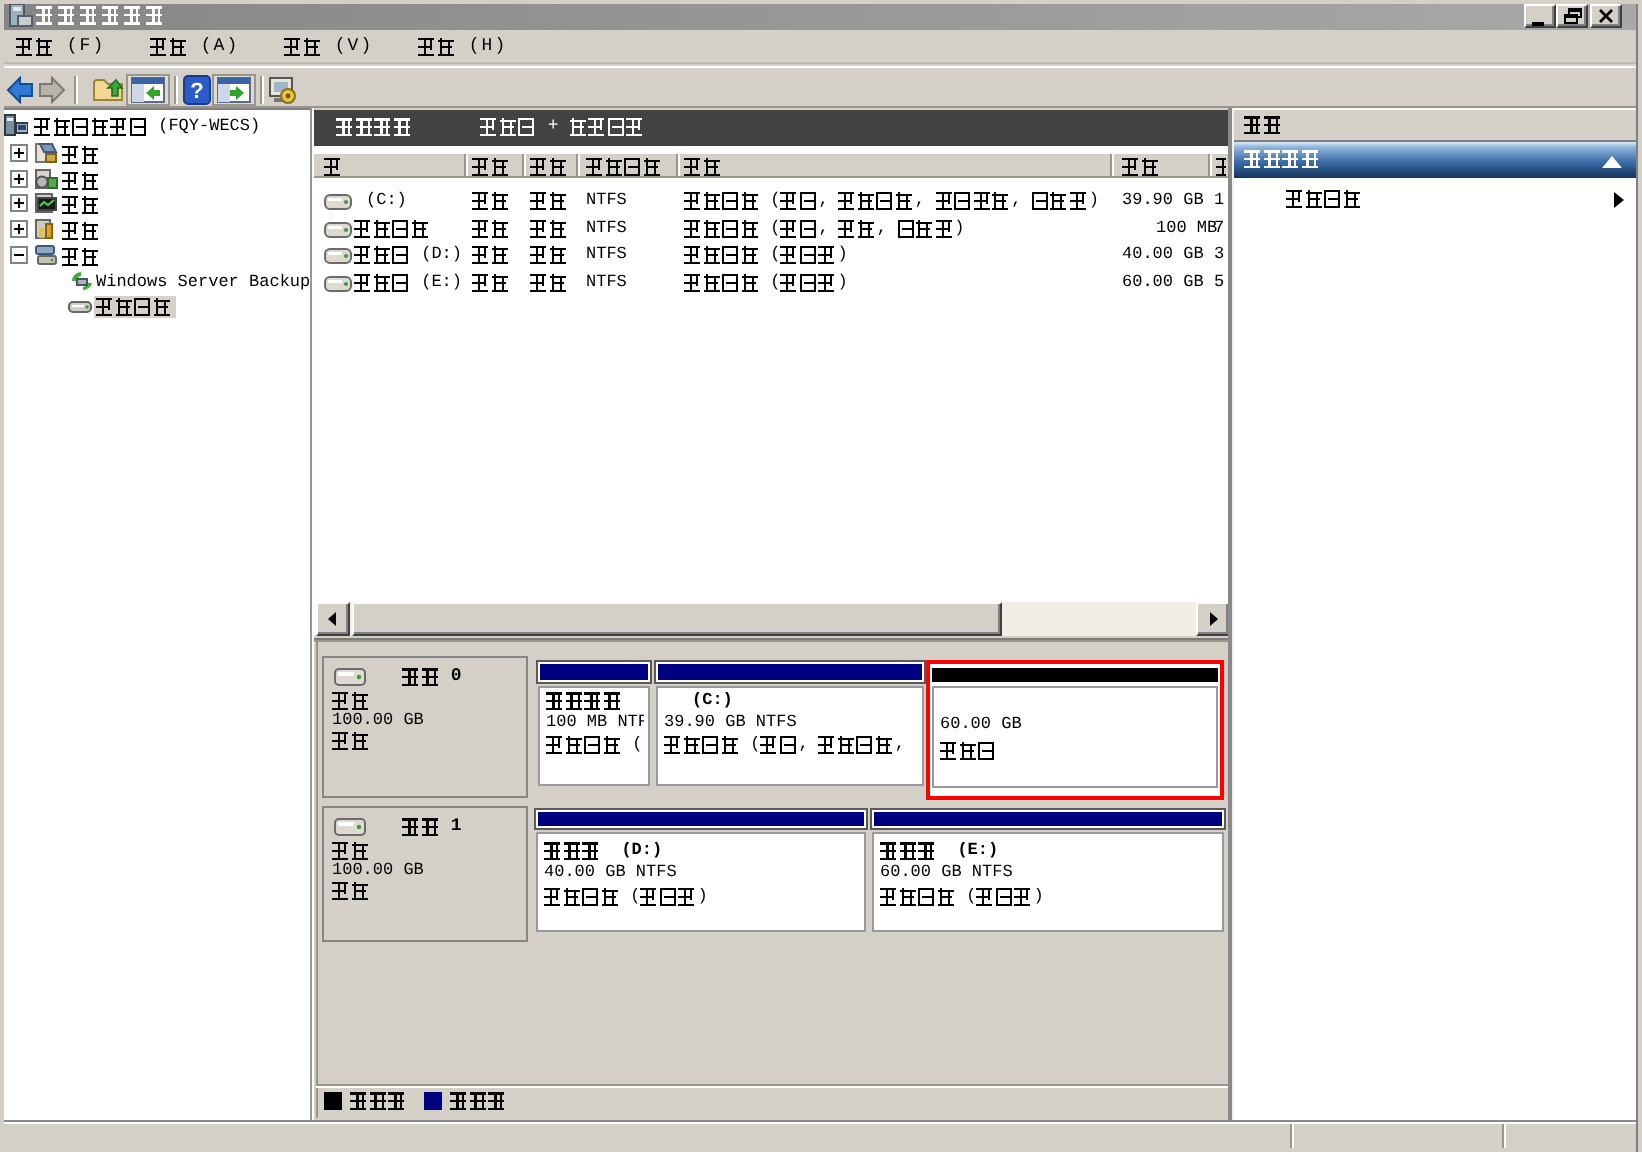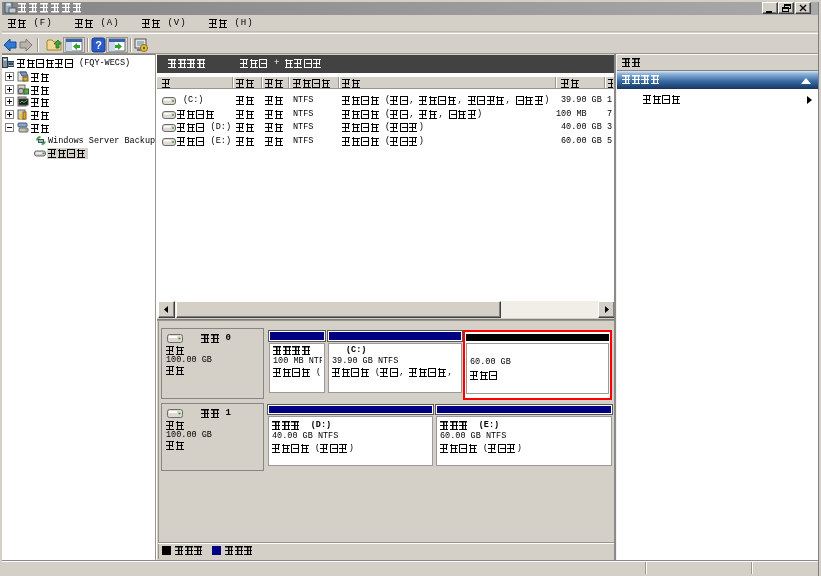--- a/index.html
+++ b/index.html
@@ -210,21 +210,21 @@
 <svg class="a" style="left:162px;top:111px" width="14" height="8">
     <rect x="0.5" y="0.5" width="13" height="7" rx="2.5" fill="#dedad2" stroke="#6b6b6b"></rect>
     <rect x="2" y="2" width="7" height="1.5" fill="#fff"></rect>
     <circle cx="11" cy="4" r="1" fill="#3c9a3c"></circle>
   </svg>
 <div class="a" style="left:177px;top:110px"><i class="c"></i><i class="c"></i><i class="c"></i><i class="c"></i></div>
 <div class="a" style="left:236px;top:110px"><i class="c"></i><i class="c"></i></div>
 <div class="a" style="left:265px;top:110px"><i class="c"></i><i class="c"></i></div>
 <div class="a" style="left:293px;top:110px"><span class="m">NTFS</span></div>
 <div class="a" style="left:342px;top:110px"><i class="c"></i><i class="c"></i><i class="c"></i><i class="c"></i><span class="m">&nbsp;(</span><i class="c"></i><i class="c"></i><span class="m">,&nbsp;</span><i class="c"></i><i class="c"></i><span class="m">,&nbsp;</span><i class="c"></i><i class="c"></i><i class="c"></i><span class="m">)</span></div>
-<div class="a" style="left:556px;top:110px"><span class="m">100&nbsp;MB</span></div>
+<div class="a" style="left:578px;top:110px"><span class="m">100&nbsp;MB</span></div>
 <div class="a" style="left:607px;top:110px"><span class="m">7</span></div>
 <svg class="a" style="left:162px;top:124px" width="14" height="8">
     <rect x="0.5" y="0.5" width="13" height="7" rx="2.5" fill="#dedad2" stroke="#6b6b6b"></rect>
     <rect x="2" y="2" width="7" height="1.5" fill="#fff"></rect>
     <circle cx="11" cy="4" r="1" fill="#3c9a3c"></circle>
   </svg>
 <div class="a" style="left:177px;top:123px"><i class="c"></i><i class="c"></i><i class="c"></i><span class="m">&nbsp;(D:)</span></div>
 <div class="a" style="left:236px;top:123px"><i class="c"></i><i class="c"></i></div>
 <div class="a" style="left:265px;top:123px"><i class="c"></i><i class="c"></i></div>
 <div class="a" style="left:293px;top:123px"><span class="m">NTFS</span></div>

